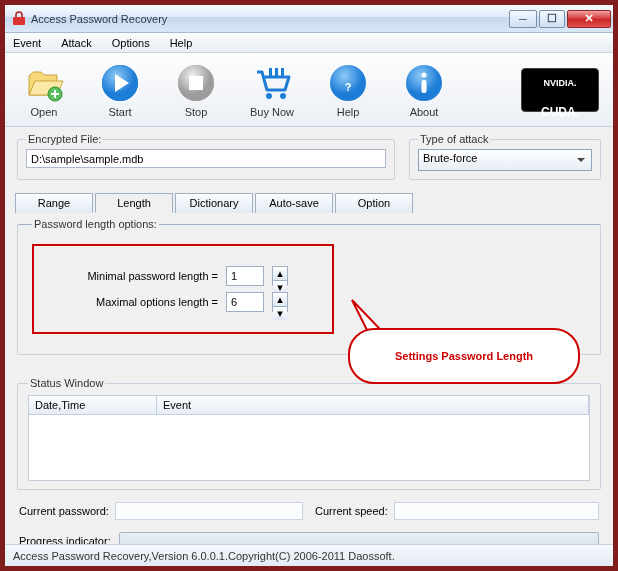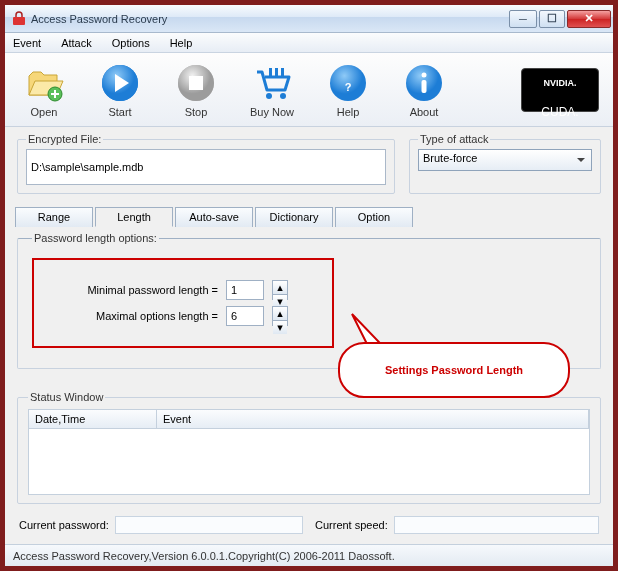--- a/index.html
+++ b/index.html
@@ -18,36 +18,36 @@
 .tbtn{display:flex;flex-direction:column;align-items:center;gap:2px;min-width:50px}
 .tbtn .ic{width:42px;height:42px;display:flex;align-items:center;justify-content:center}
 .tbtn .lbl{color:#333}
 .cuda{margin-left:auto;width:78px;height:44px;background:#000;border:1px solid #444;border-radius:4px;color:#fff;display:flex;flex-direction:column;align-items:center;justify-content:center;gap:17px}
 .cuda .eye{width:16px;height:12px}
 .content{flex:1;padding:6px 10px 2px;display:flex;flex-direction:column;gap:6px;background:#f0f0f0;overflow:hidden}
 .row1{display:flex;gap:10px}
 fieldset{border:1px solid #c8d2df;border-radius:2px;padding:4px 8px 8px}
 legend{color:#333;padding:0 2px}
 .encfile{flex:1}
-.filein{width:100%;height:36px;border:1px solid #aab8c9;padding:2px 4px;background:#fff}
+.filein{width:100%;height:19px;border:1px solid #aab8c9;padding:2px 4px;background:#fff}
 .atk{width:192px}
 .sel{width:100%;height:22px;border:1px solid #8fa3ba;background:linear-gradient(#fff,#e6edf5);padding:2px 4px;position:relative}
 .sel::after{content:"";position:absolute;right:6px;top:8px;border:4px solid transparent;border-top-color:#444}
 .tabs{display:flex;margin-top:6px}
 .tab{padding:3px 0;width:78px;text-align:center;border:1px solid #9fb0c4;background:linear-gradient(#fafcfe,#e2eaf3);margin-right:2px;border-bottom:none;position:relative;top:1px}
 .tab.active{background:#f0f0f0;border-bottom:1px solid #f0f0f0;z-index:2}
 fieldset.plen{position:relative;padding:14px 14px 20px}
 .redbox{border:2px solid #c00;padding:14px 40px 14px 24px;width:302px}
 .rowf{display:flex;align-items:center;gap:8px;margin:6px 0}
 .rowf label{width:160px;text-align:right}
 .numin{width:38px;height:20px;border:1px solid #9fb0c4;background:#fff;padding:2px 4px;text-align:left}
 .spinner{width:16px;height:20px;border:1px solid #9fb0c4;display:flex;flex-direction:column}
 .spinner div{flex:1;display:flex;align-items:center;justify-content:center;background:linear-gradient(#fff,#dfe8f2)}
 .spinner div:first-child{border-bottom:1px solid #9fb0c4}
-.callout{position:absolute;right:30px;bottom:-30px;width:232px;height:56px;border:2px solid #c00;border-radius:26px;background:#fff;display:flex;align-items:center;justify-content:center;color:#c00;font-weight:bold;font-size:13px;z-index:5}
+.callout{position:absolute;right:20px;bottom:-30px;width:232px;height:56px;border:2px solid #c00;border-radius:26px;background:#fff;display:flex;align-items:center;justify-content:center;color:#c00;font-weight:bold;font-size:13px;z-index:5}
 fieldset.status{margin-top:16px;padding:6px 10px 8px}
 .grid{border:1px solid #c4d0dd;height:86px;background:#fff}
 .ghdr{display:flex;background:linear-gradient(#fbfcfe,#e6edf5);border-bottom:1px solid #c4d0dd}
 .ghdr div{padding:3px 6px;border-right:1px solid #c4d0dd}
 .gc1{width:128px}
 .gc2{flex:1}
 .inforow{display:flex;gap:12px;margin:6px 0 2px;padding:0 4px}
 .fld{display:flex;align-items:center;gap:6px;flex:1}
 .ro{flex:1;height:18px;border:1px solid #c8d4e1;background:#fafcfe}
 .progrow{display:flex;align-items:center;gap:8px;margin:4px 4px 0}
@@ -167,21 +167,21 @@
           </svg>
         </span>
       <span class="lbl">About</span>
     </div>
     <div class="cuda">
       <svg class="eye" viewBox="0 0 24 16">
           <path d="M2 8c4-7 16-7 20 0-4 7-16 7-20 0z" fill="#76b900"></path>
           <circle cx="12" cy="8" r="3" fill="#000"></circle>
         </svg>
       <div style="font-size:9px;font-weight:bold">NVIDIA.</div>
-      <div style="font-size:12px;font-weight:normal">CUDA.</div>
+      <div style="font-size:12px;font-weight:bold">CUDA.</div>
     </div>
   </div>
 
   <div class="content">
 
     <div class="row1">
       <fieldset class="encfile">
         <legend>Encrypted File:</legend>
         <input class="filein" value="D:\sample\sample.mdb" style="">
       </fieldset>
@@ -189,22 +189,22 @@
         <legend>Type of attack</legend>
         <div class="sel">
           <span>Brute-force</span>
         </div>
       </fieldset>
     </div>
 
     <div class="tabs">
       <div class="tab">Range</div>
       <div class="tab active">Length</div>
+      <div class="tab">Dictionary</div>
       <div class="tab">Auto-save</div>
-      <div class="tab">Dictionary</div>
       <div class="tab">Option</div>
     </div>
 
     <fieldset class="plen" style="border-top:1px solid #9fb0c4">
       <legend>Password length options:</legend>
       <div class="redbox">
         <div class="rowf">
           <label>Minimal password length  =</label>
           <input class="numin" value="1" style="">
           <div class="spinner">

